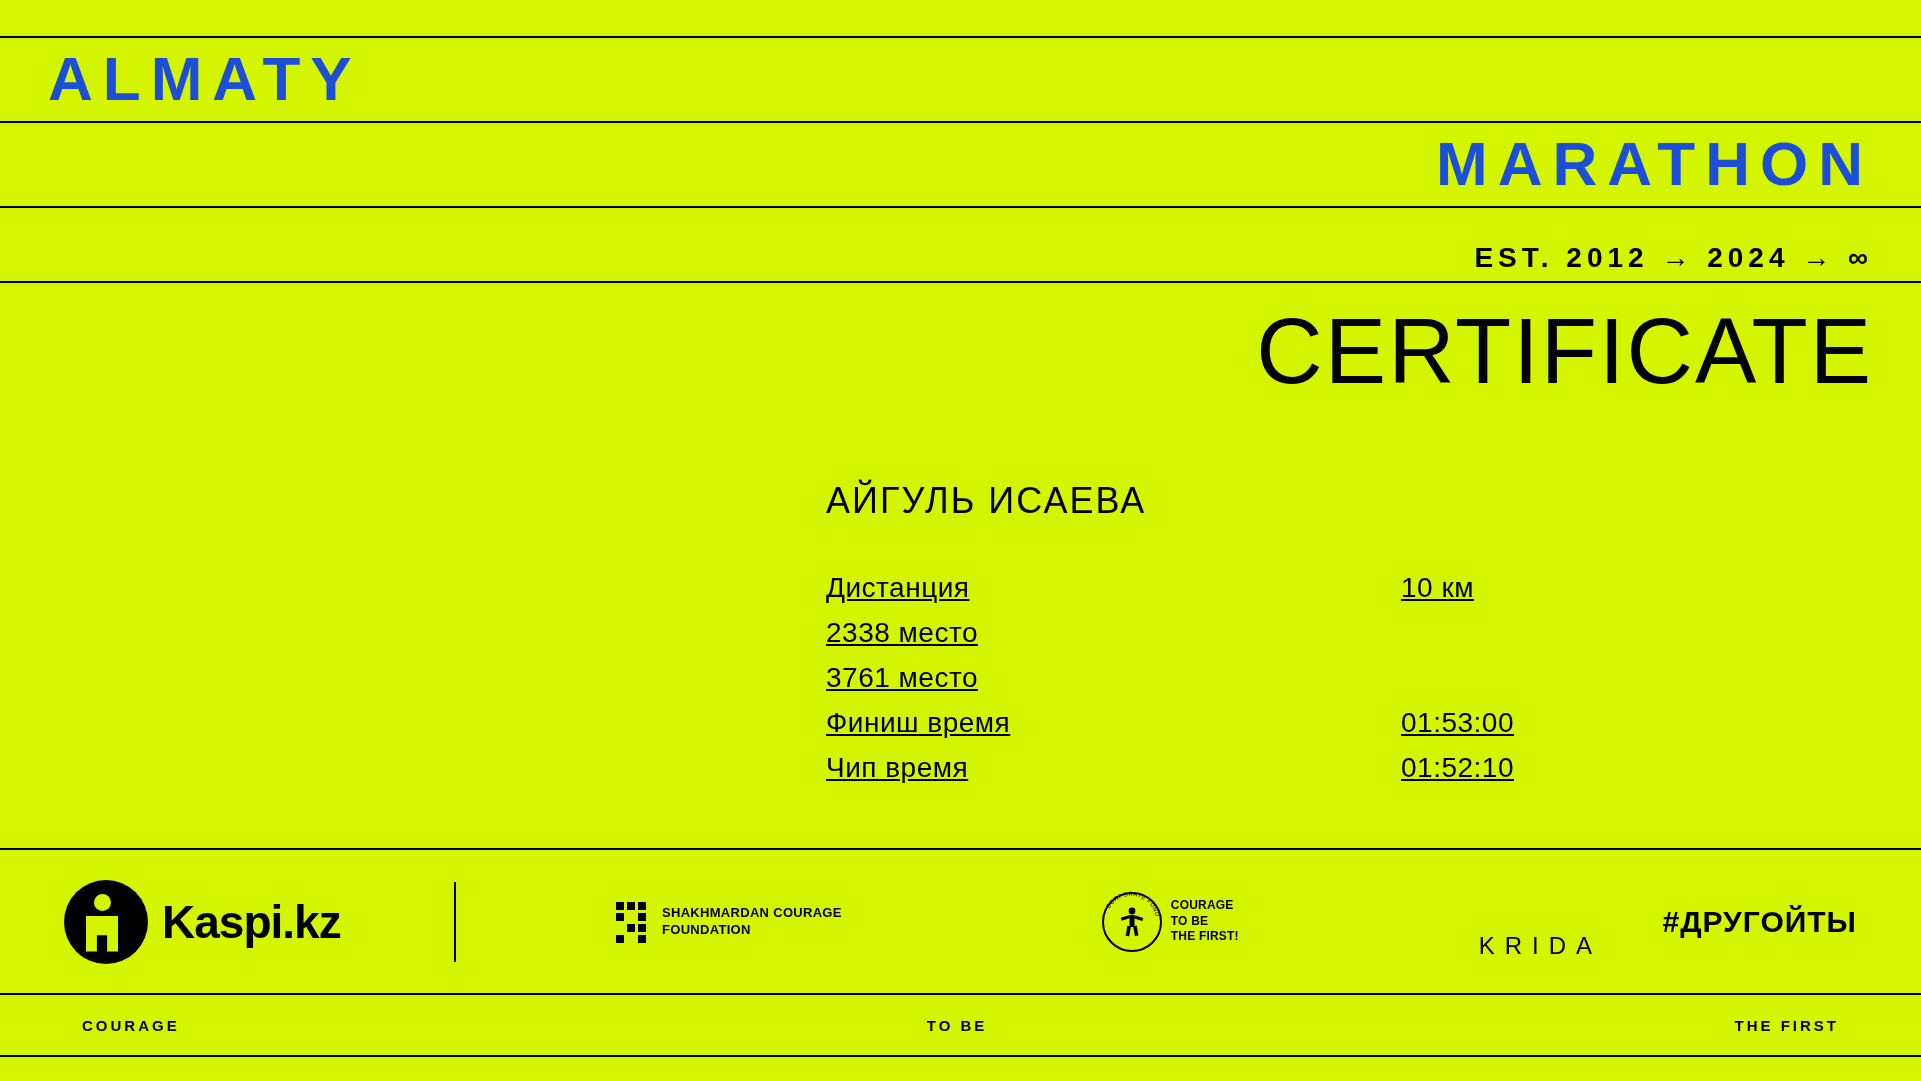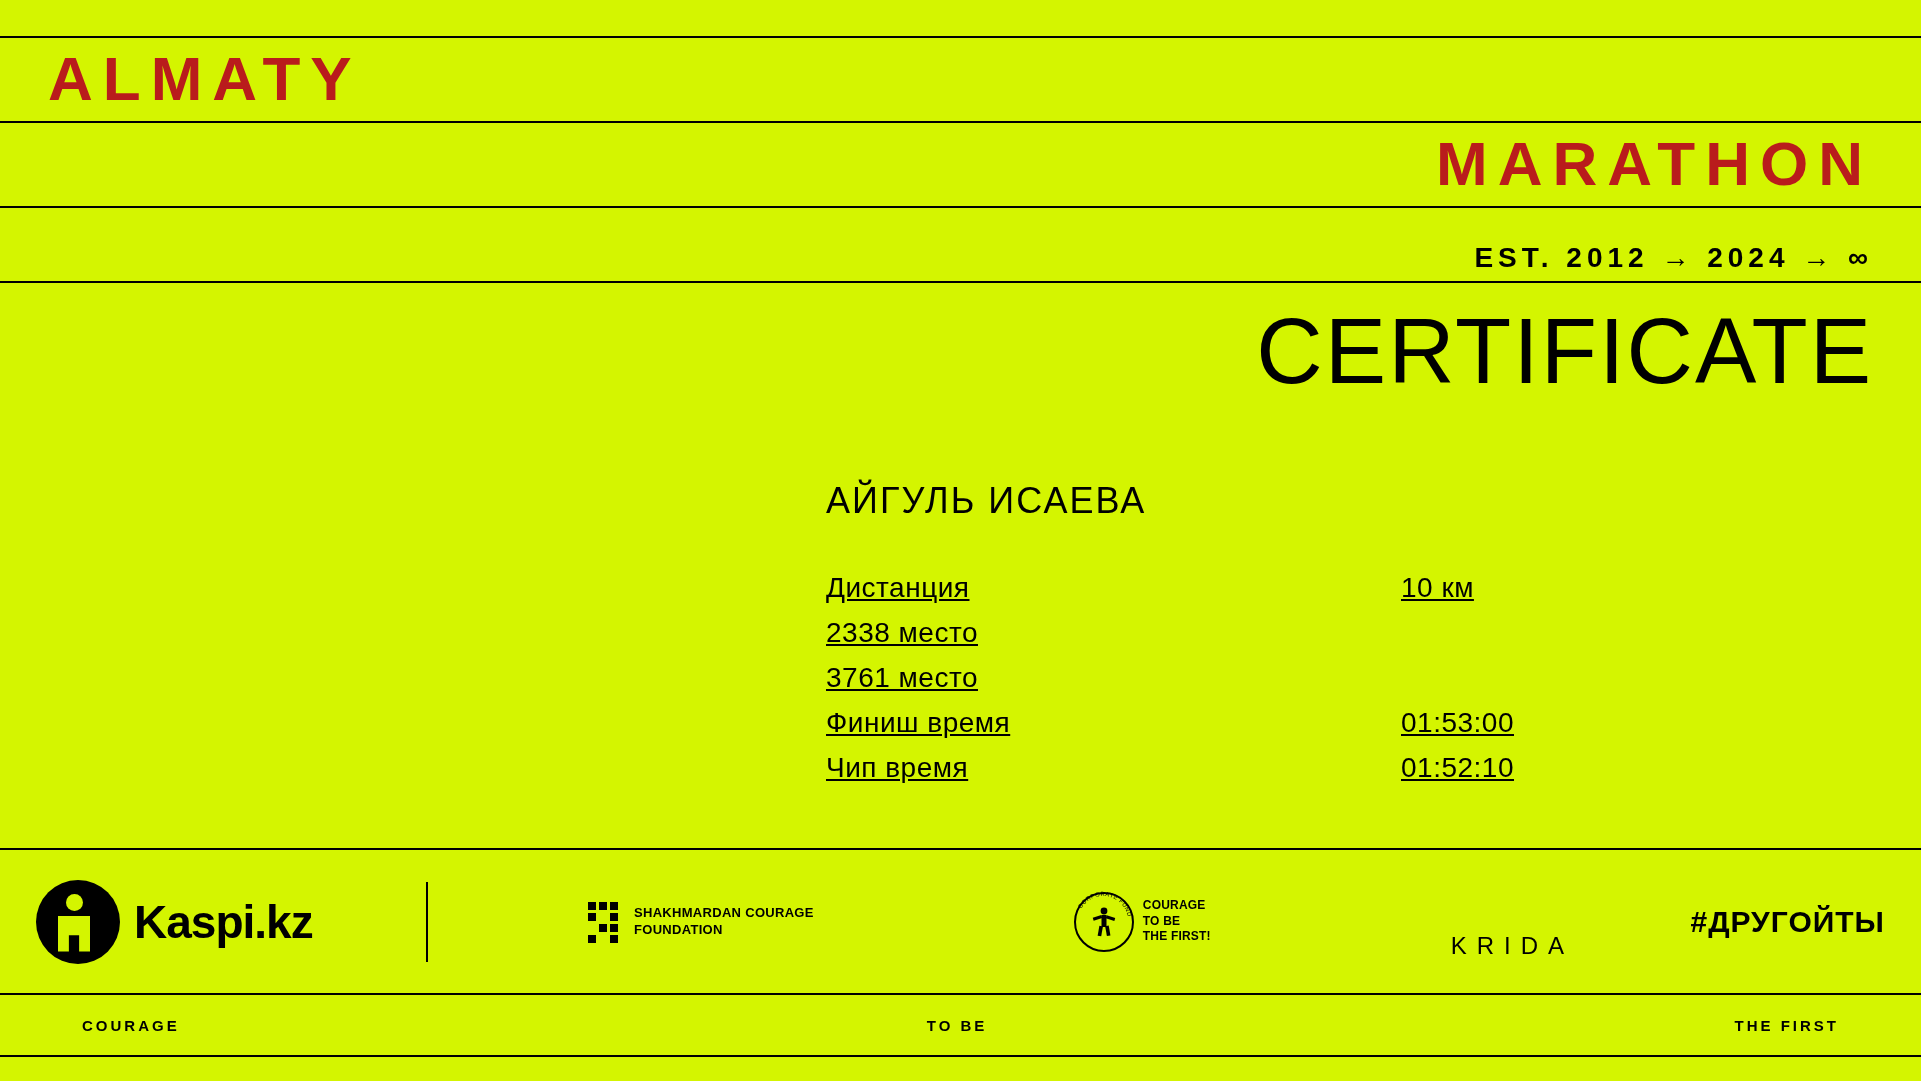--- a/index.html
+++ b/index.html
@@ -60,21 +60,21 @@
     height: 75px;
     display: flex;
     align-items: center;
     justify-content: flex-end;
   }
   .brand-word {
     font-family: "Liberation Sans", sans-serif;
     font-size: 62px;
     font-weight: 700;
     letter-spacing: 10px;
-    color: #b91c1c;
+    color: #1d4ed8;
     line-height: 1;
     white-space: nowrap;
   }
   .est-text {
     font-family: "Liberation Sans", sans-serif;
     font-size: 28px;
     font-weight: 700;
     letter-spacing: 5px;
     color: #000;
     white-space: nowrap;
@@ -133,21 +133,21 @@
   
   .sponsors {
     position: absolute;
     top: 850px;
     left: 0;
     width: 100%;
     height: 143px;
     display: flex;
     align-items: center;
     box-sizing: border-box;
-    padding: 0 36px;
+    padding: 0 64px;
   }
   .sponsor {
     display: flex;
     align-items: center;
     color: #000;
   }
   .sp-kaspi { width: 390px; }
   .kaspi-logo {
     display: flex;
     align-items: center;

